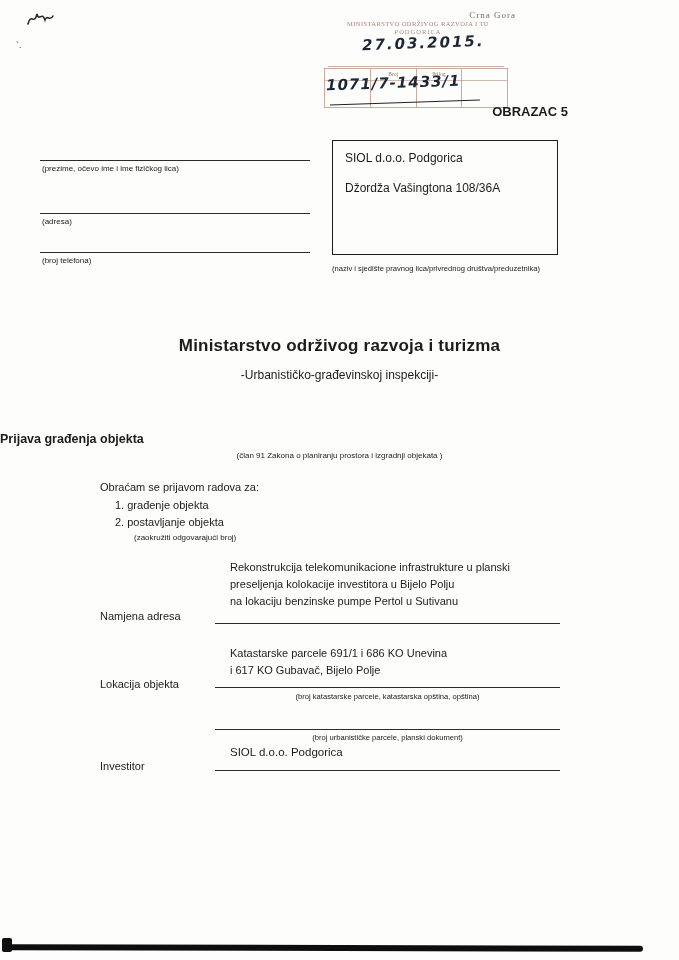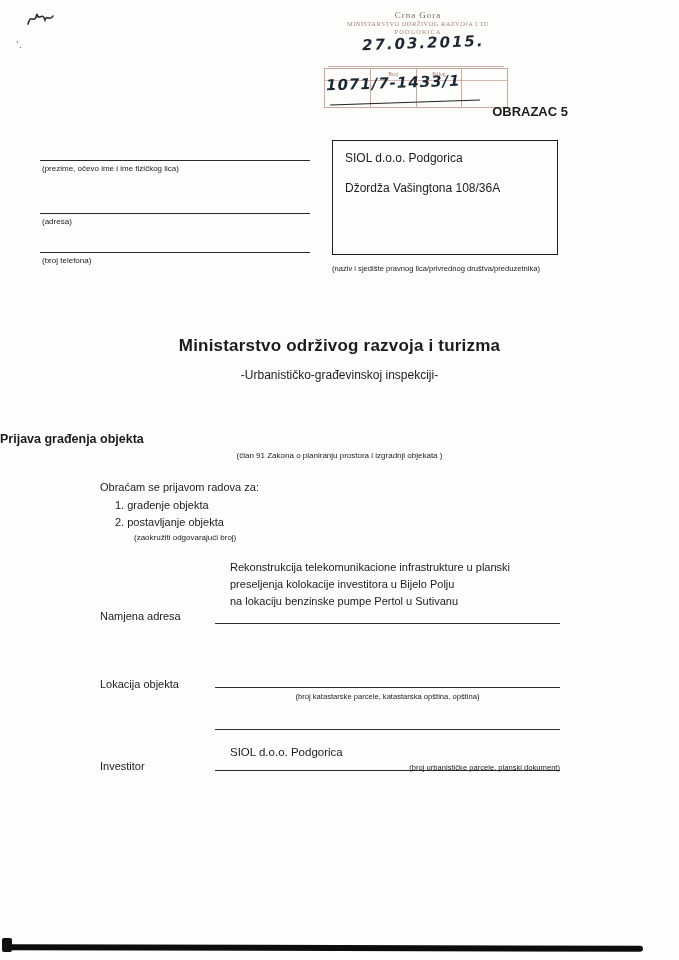--- a/index.html
+++ b/index.html
@@ -19,21 +19,21 @@
   .tick{left:16px;top:40px;font-size:9px;color:#333;}
   .bottom-bar{
     left:8px;top:945px;width:635px;height:6px;
     background:#0d0d0d;border-radius:3px;
     transform:rotate(0.15deg);
   }
   .bottom-corner{left:2px;top:938px;width:10px;height:14px;background:#111;border-radius:2px;}
 
   
   .stamp{left:320px;top:10px;width:196px;height:104px;font-family:"Liberation Serif", serif;}
-  .stamp .country{text-align:center;font-size:9px;color:#7d6a5c;letter-spacing:1px;}
+  .stamp .country{text-align:right;font-size:9px;color:#7d6a5c;letter-spacing:1px;}
   .stamp .ministry{text-align:center;font-size:6.5px;color:rgba(158,108,98,0.85);letter-spacing:.4px;line-height:8px;}
   .stamp .city{text-align:center;font-size:6.5px;color:rgba(158,108,98,0.8);letter-spacing:1px;line-height:8px;}
   .hand{
     font-family:"DejaVu Sans", sans-serif;
     font-style:italic;font-weight:600;
     color:#1d2633;
   }
   .stamp .date{
     left:42px;top:24px;font-size:15px;letter-spacing:2px;
     transform:rotate(-2deg);
@@ -100,21 +100,21 @@
   .purpose-text{left:230px;top:559px;width:345px;}
   .purpose-label{left:100px;top:610px;font-size:11px;}
   .purpose-rule{left:215px;top:623px;width:345px;}
 
   .location-text{left:230px;top:645px;width:345px;}
   .location-label{left:100px;top:678px;font-size:11px;}
   .location-rule{left:215px;top:687px;width:345px;}
   .location-caption{left:215px;top:692px;width:345px;text-align:center;font-size:7.6px;}
 
   .urban-rule{left:215px;top:729px;width:345px;}
-  .urban-caption{left:215px;top:763px;width:345px;text-align:right;font-size:7.6px;}
+  .urban-caption{left:215px;top:733px;width:345px;text-align:center;font-size:7.6px;}
 
   .investor-value{left:230px;top:746px;font-size:11.5px;}
   .investor-label{left:100px;top:760px;font-size:11px;}
   .investor-rule{left:215px;top:770px;width:345px;}
 </style>
 </head>
 <body>
 
 <div class="page">
 
@@ -166,20 +166,24 @@
   <div class="abs small-label opt-note">(zaokružiti odgovarajući broj)</div>
 
   <div class="abs body-text purpose-text">
     <div>Rekonstrukcija telekomunikacione infrastrukture u planski</div>
     <div>preseljenja kolokacije investitora u Bijelo Polju</div>
     <div>na lokaciju benzinske pumpe Pertol u Sutivanu</div>
   </div>
   <div class="abs purpose-label">Namjena adresa</div>
   <div class="abs field-line purpose-rule"></div>
 
+  <div class="abs body-text location-text">
+    <div>Katastarske parcele 691/1 i 686 KO Unevina</div>
+    <div>i 617 KO Gubavač, Bijelo Polje</div>
+  </div>
   <div class="abs location-label">Lokacija objekta</div>
   <div class="abs field-line location-rule"></div>
   <div class="abs small-label location-caption">(broj katastarske parcele, katastarska opština, opština)</div>
 
   <div class="abs field-line urban-rule"></div>
   <div class="abs small-label urban-caption">(broj urbanističke parcele, planski dokument)</div>
 
   <div class="abs investor-value">SIOL d.o.o. Podgorica</div>
   <div class="abs investor-label">Investitor</div>
   <div class="abs field-line investor-rule"></div>

